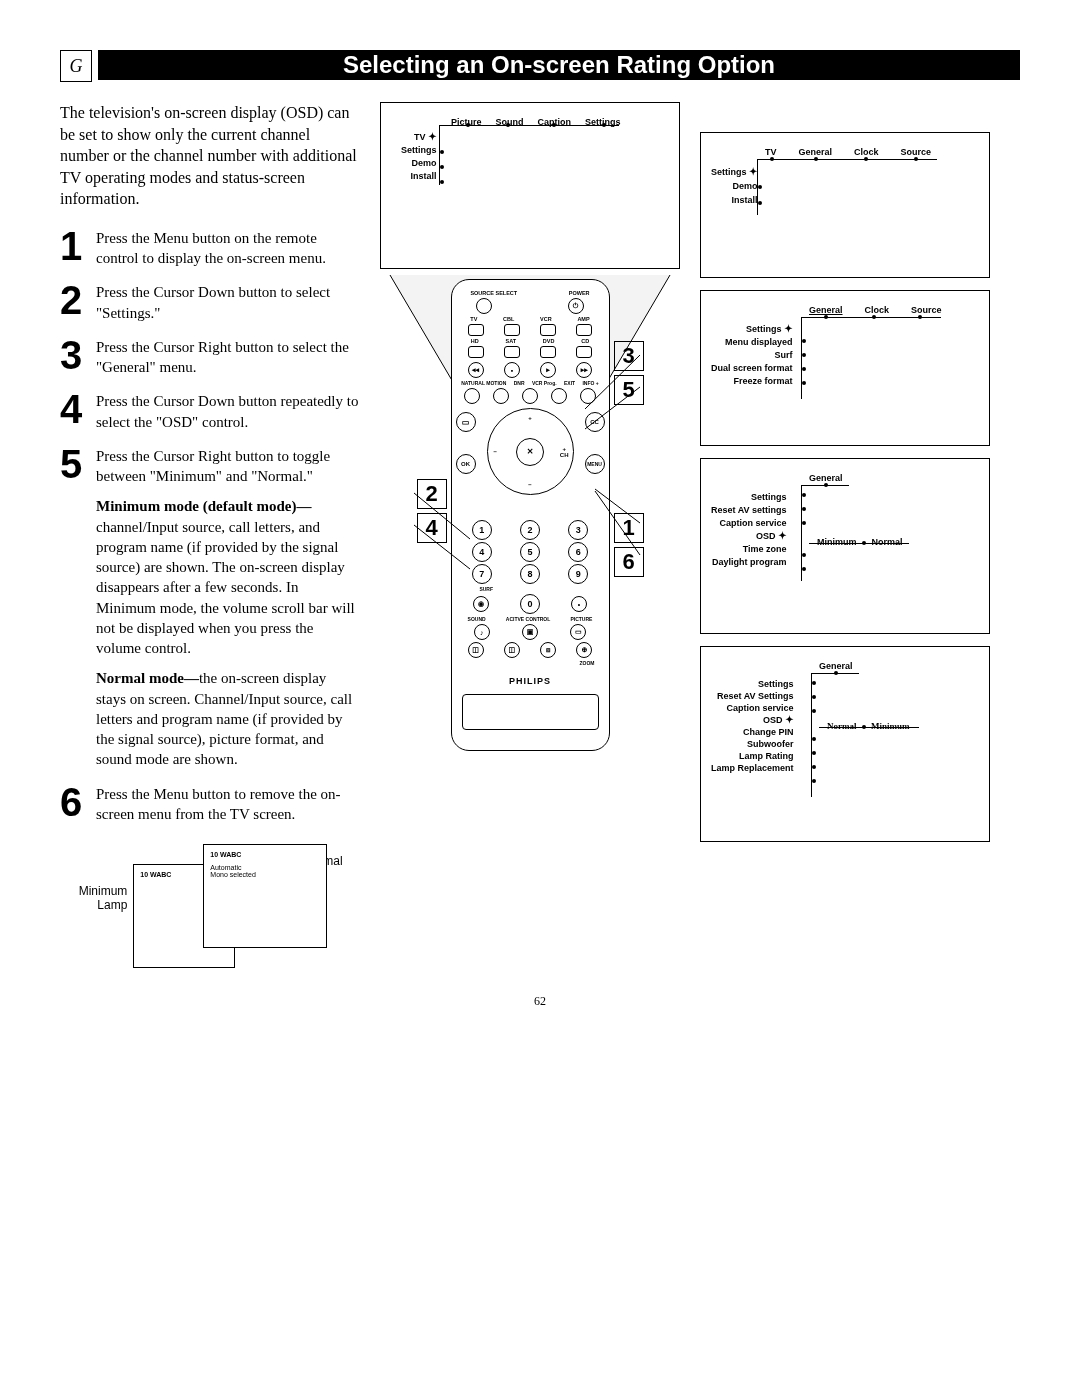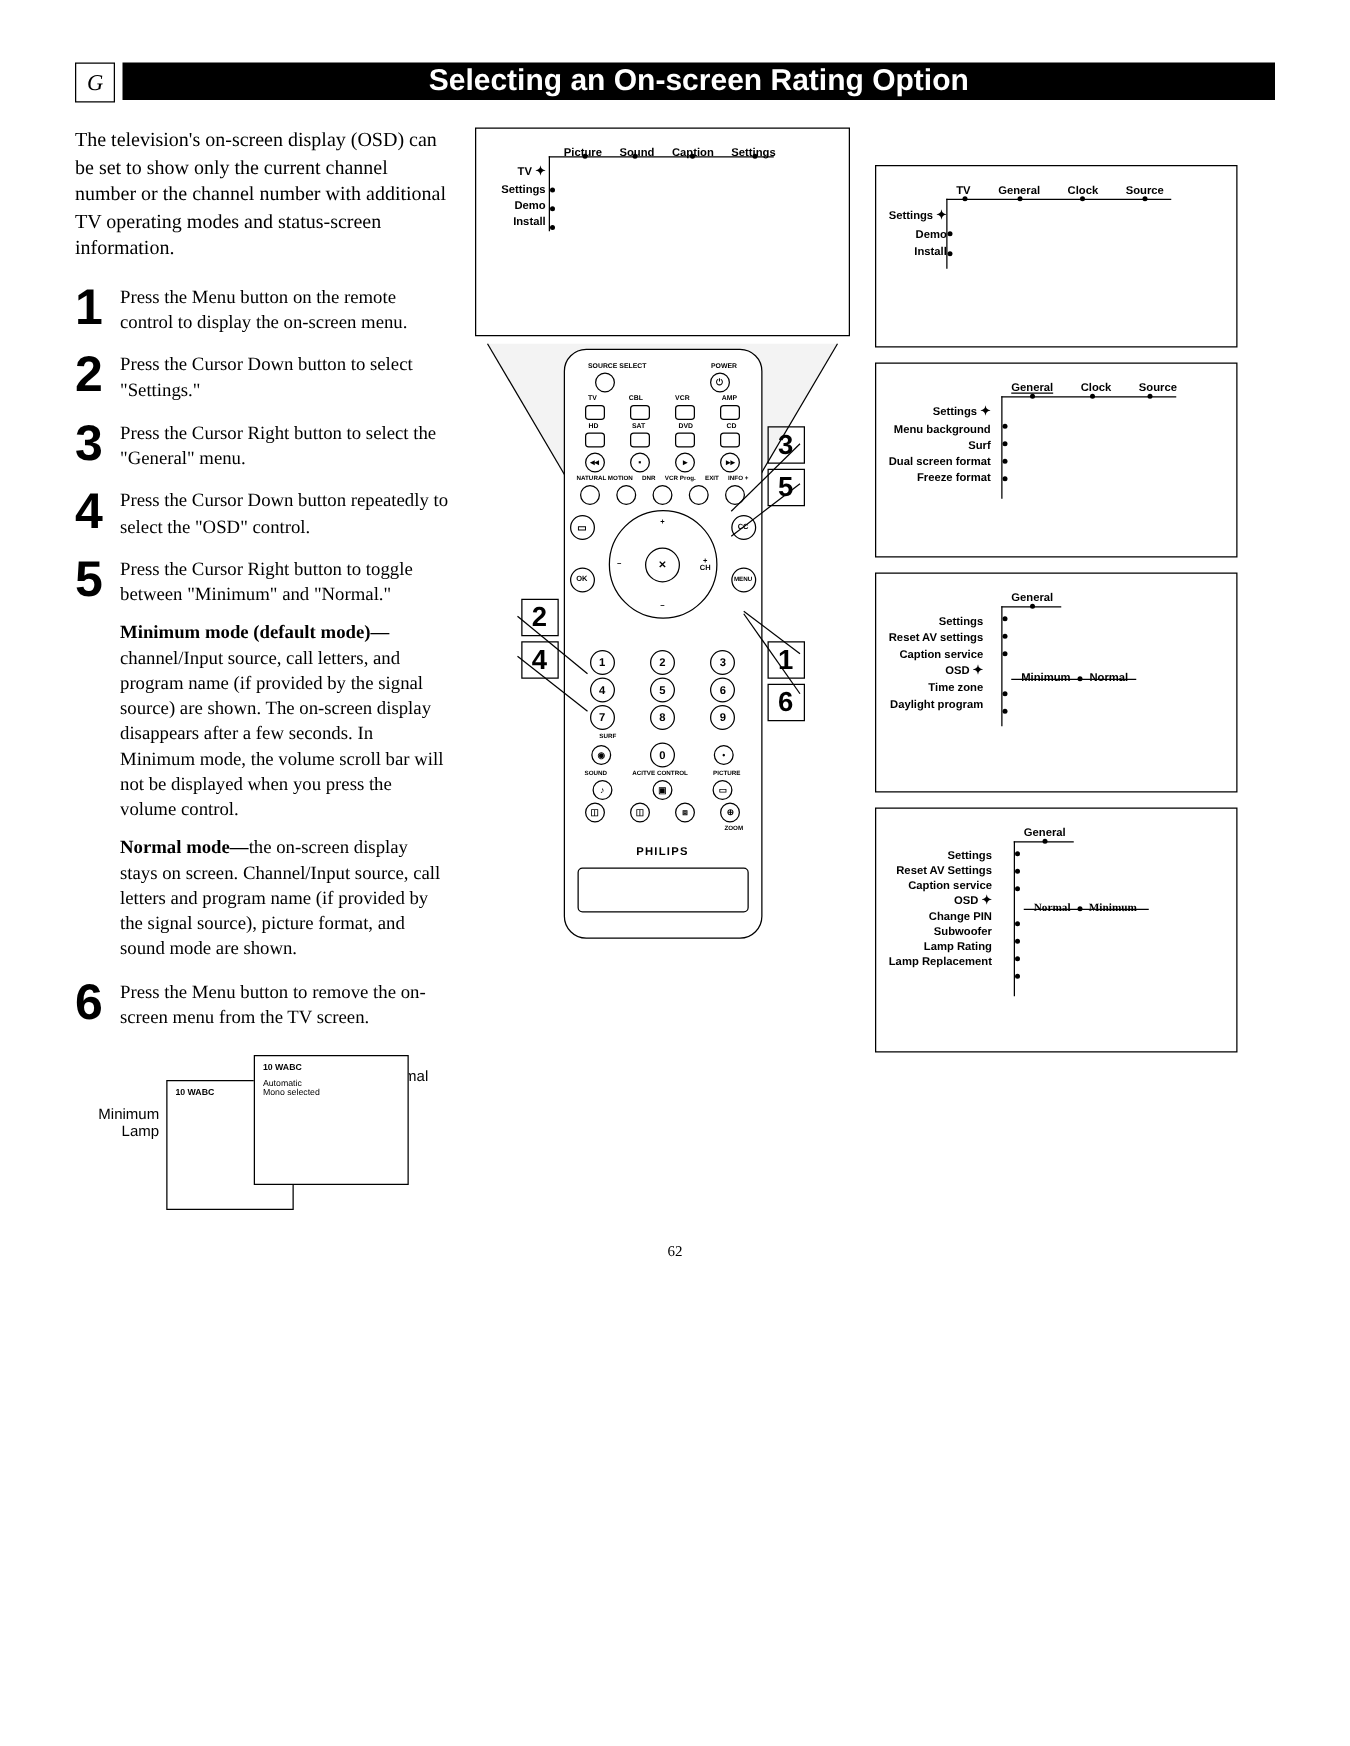--- a/index.html
+++ b/index.html
@@ -371,21 +371,21 @@
     </div>
 
     <div class="diag-box" style="height:130px;">
       <div style="position:absolute; left:108px; top:14px; display:flex; gap:22px;">
         <span style="text-decoration:underline;">General</span>
         <span>Clock</span>
         <span>Source</span>
       </div>
       <div style="position:absolute; left:10px; top:30px; text-align:right;">
         <div style="margin:3px 0;"><span>Settings</span> <span class="cursor-glyph">✦</span></div>
-        <div style="margin:3px 0;">Menu background</div>
+        <div style="margin:3px 0;">Menu displayed</div>
         <div style="margin:3px 0;">Surf</div>
         <div style="margin:3px 0;">Dual screen format</div>
         <div style="margin:3px 0;">Freeze format</div>
       </div>
       <div style="position:absolute; left:100px; top:26px; width:1px; height:82px; background:#000;"></div>
       <div style="position:absolute; left:100px; top:26px; width:140px; height:1px; background:#000;"></div>
       <span class="dot4" style="position:absolute;left:120px;top:24px;"></span>
       <span class="dot4" style="position:absolute;left:168px;top:24px;"></span>
       <span class="dot4" style="position:absolute;left:214px;top:24px;"></span>
       <span class="dot4" style="position:absolute;left:98px;top:48px;"></span>

